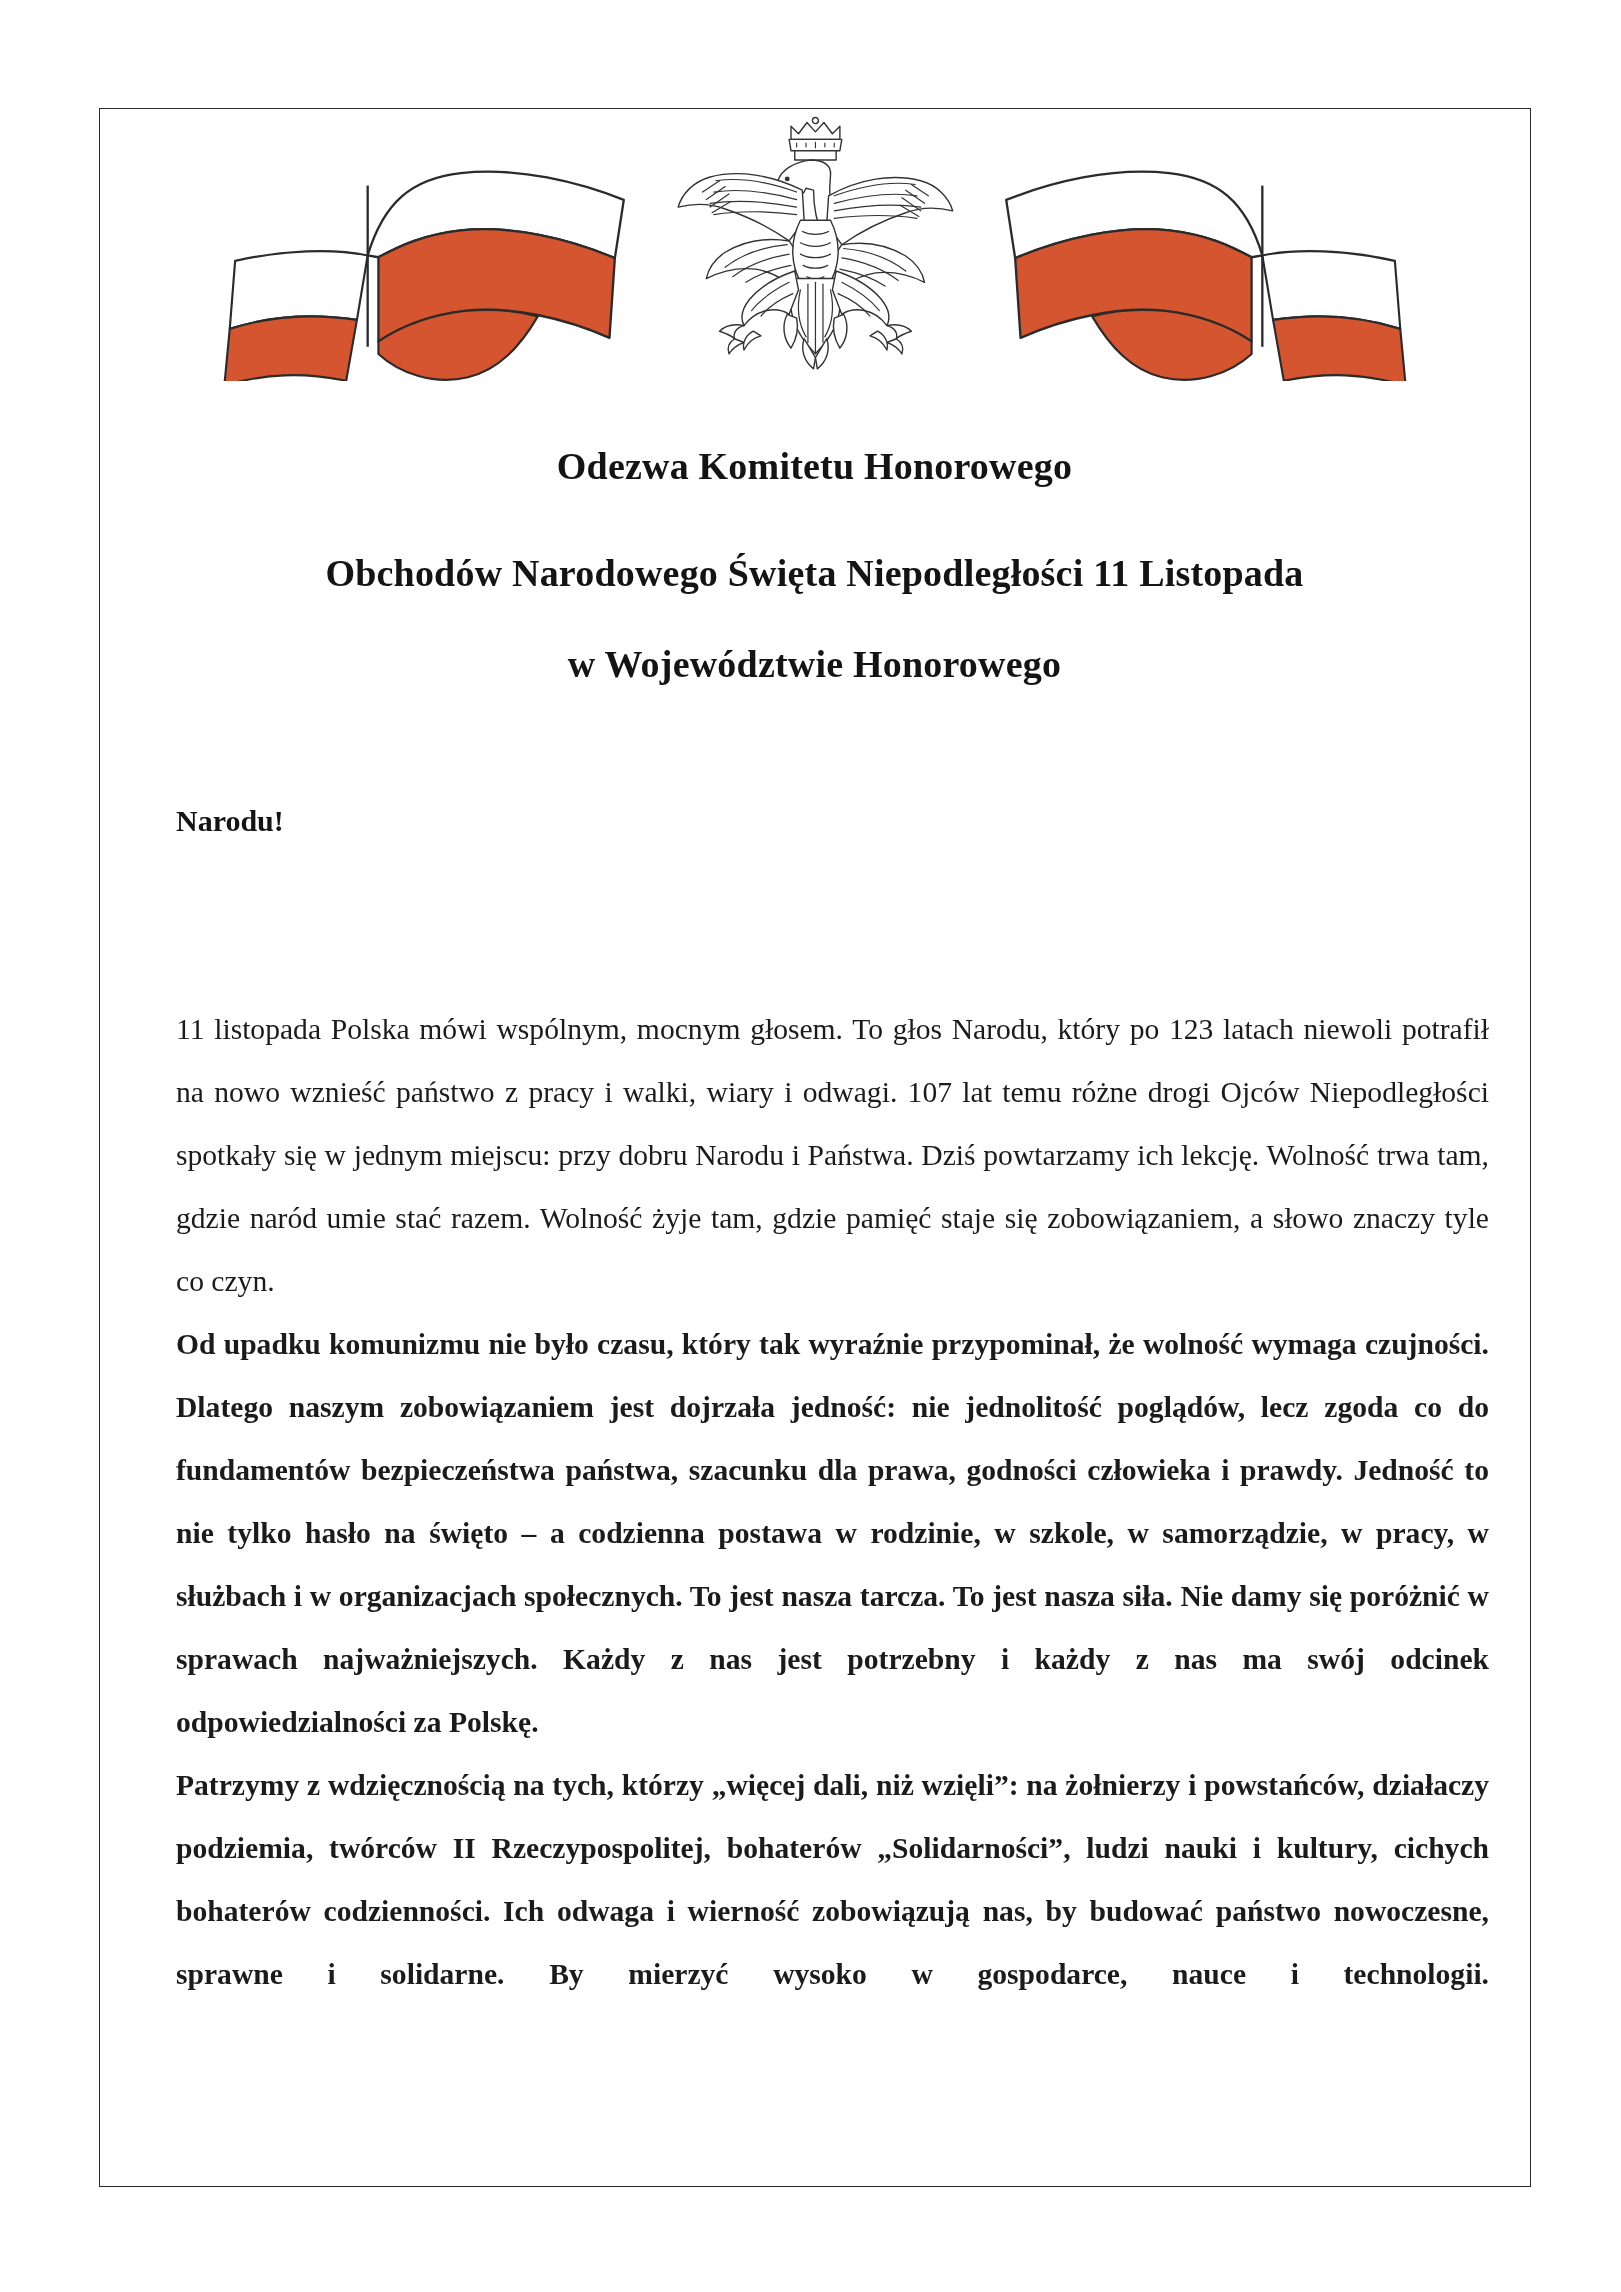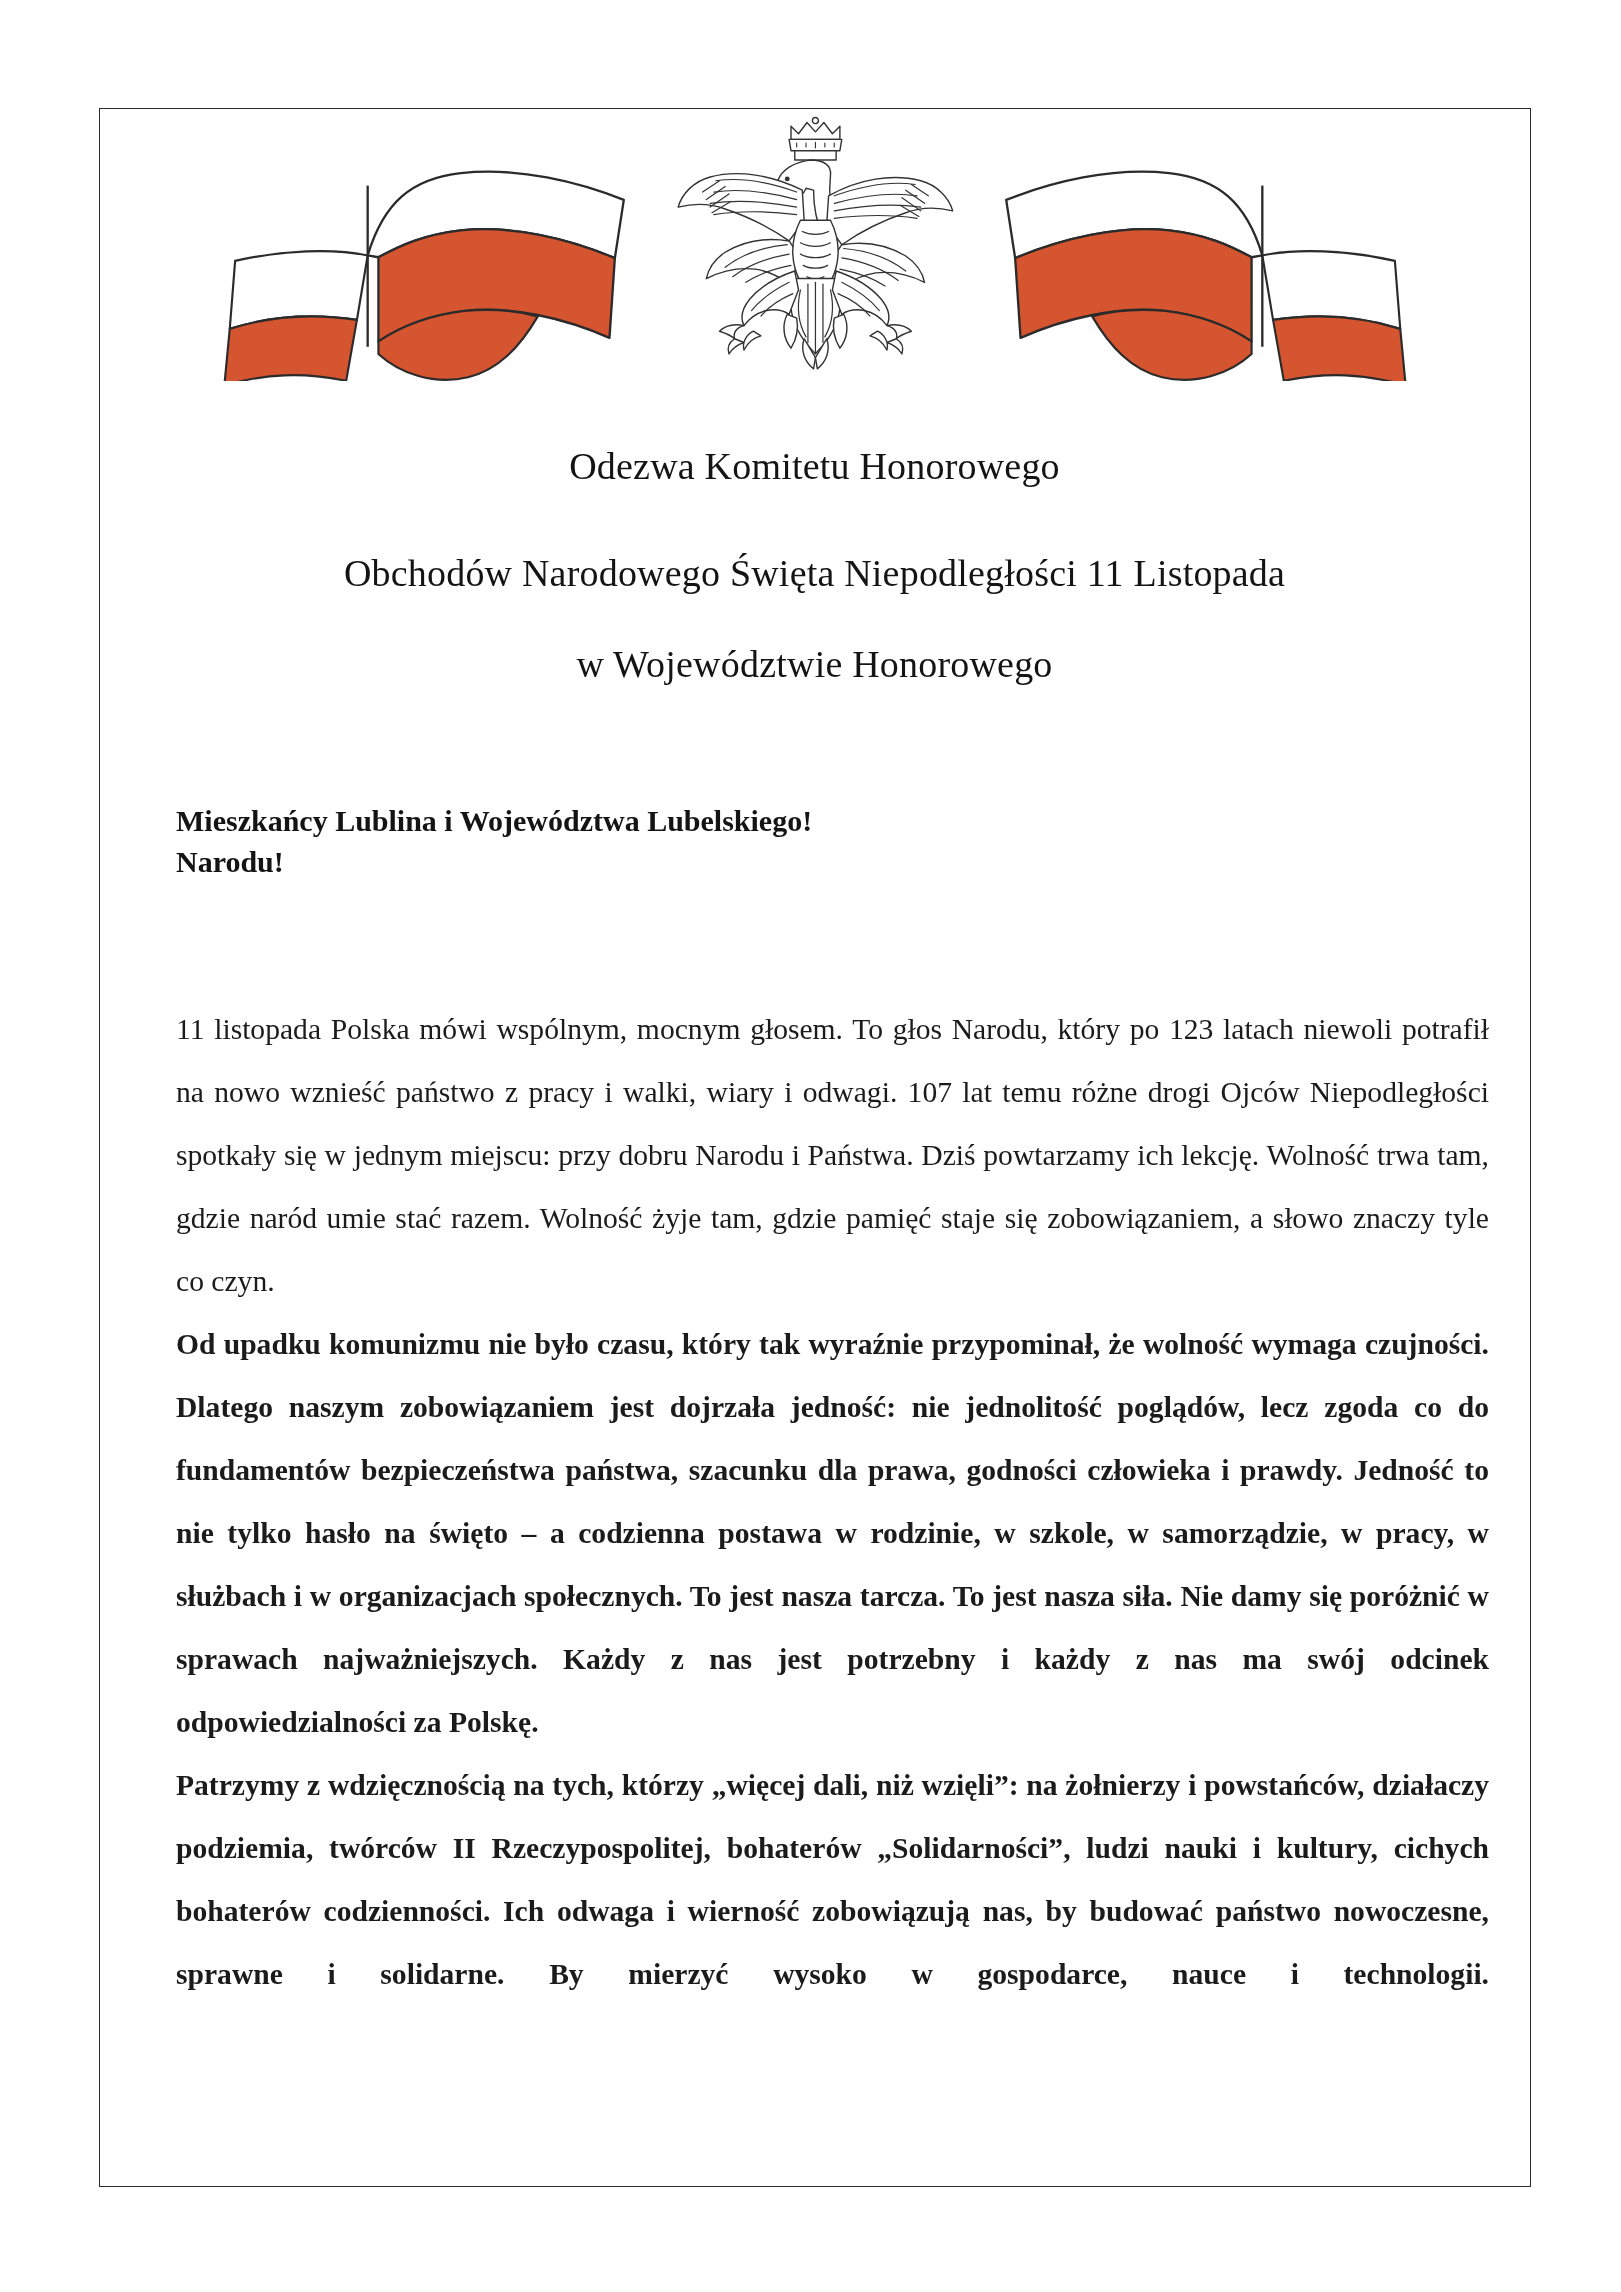--- a/index.html
+++ b/index.html
@@ -49,21 +49,21 @@
 
   
   .headings {
     position: absolute;
     left: 152px;
     top: 441px;
     width: 1325px;
     text-align: center;
   }
   .heading-line {
-    font-weight: normal;
+    font-weight: bold;
     color: #141414;
     letter-spacing: 0.2px;
   }
   .heading-1 {
     font-size: 38px;
     line-height: 50px;
   }
   .heading-2 {
     font-size: 38px;
     line-height: 50px;
@@ -253,21 +253,20 @@
     </svg>
   </div>
 
   <div class="headings">
     <div class="heading-line heading-1">Odezwa Komitetu Honorowego</div>
     <div class="heading-line heading-2">Obchodów Narodowego Święta Niepodległości 11 Listopada</div>
     <div class="heading-line heading-3">w Województwie Honorowego</div>
   </div>
 
   <div class="salutation">
-    <div class="salutation-line">Mieszkańcy Lublina i Województwa Lubelskiego!</div>
     <div class="salutation-line">Narodu!</div>
   </div>
 
   <div class="body-text">
     <p class="para">11 listopada Polska mówi wspólnym, mocnym głosem. To głos Narodu, który po 123 latach niewoli potrafił na nowo wznieść państwo z pracy i walki, wiary i odwagi. 107 lat temu różne drogi Ojców Niepodległości spotkały się w jednym miejscu: przy dobru Narodu i Państwa. Dziś powtarzamy ich lekcję. Wolność trwa tam, gdzie naród umie stać razem. Wolność żyje tam, gdzie pamięć staje się zobowiązaniem, a słowo znaczy tyle co czyn.</p>
     <p class="para">Od upadku komunizmu nie było czasu, który tak wyraźnie przypominał, że wolność wymaga czujności. Dlatego naszym zobowiązaniem jest dojrzała jedność: nie jednolitość poglądów, lecz zgoda co do fundamentów bezpieczeństwa państwa, szacunku dla prawa, godności człowieka i prawdy. Jedność to nie tylko hasło na święto – a codzienna postawa w rodzinie, w szkole, w samorządzie, w pracy, w służbach i w organizacjach społecznych. To jest nasza tarcza. To jest nasza siła. Nie damy się poróżnić w sprawach najważniejszych. Każdy z nas jest potrzebny i każdy z nas ma swój odcinek odpowiedzialności za Polskę.</p>
     <p class="para last-line-spread">Patrzymy z wdzięcznością na tych, którzy „więcej dali, niż wzięli”: na żołnierzy i powstańców, działaczy podziemia, twórców II Rzeczypospolitej, bohaterów „Solidarności”, ludzi nauki i kultury, cichych bohaterów codzienności. Ich odwaga i wierność zobowiązują nas, by budować państwo nowoczesne, sprawne i solidarne. By mierzyć wysoko w gospodarce, nauce i technologii.</p>
   </div>
 
 </div>

